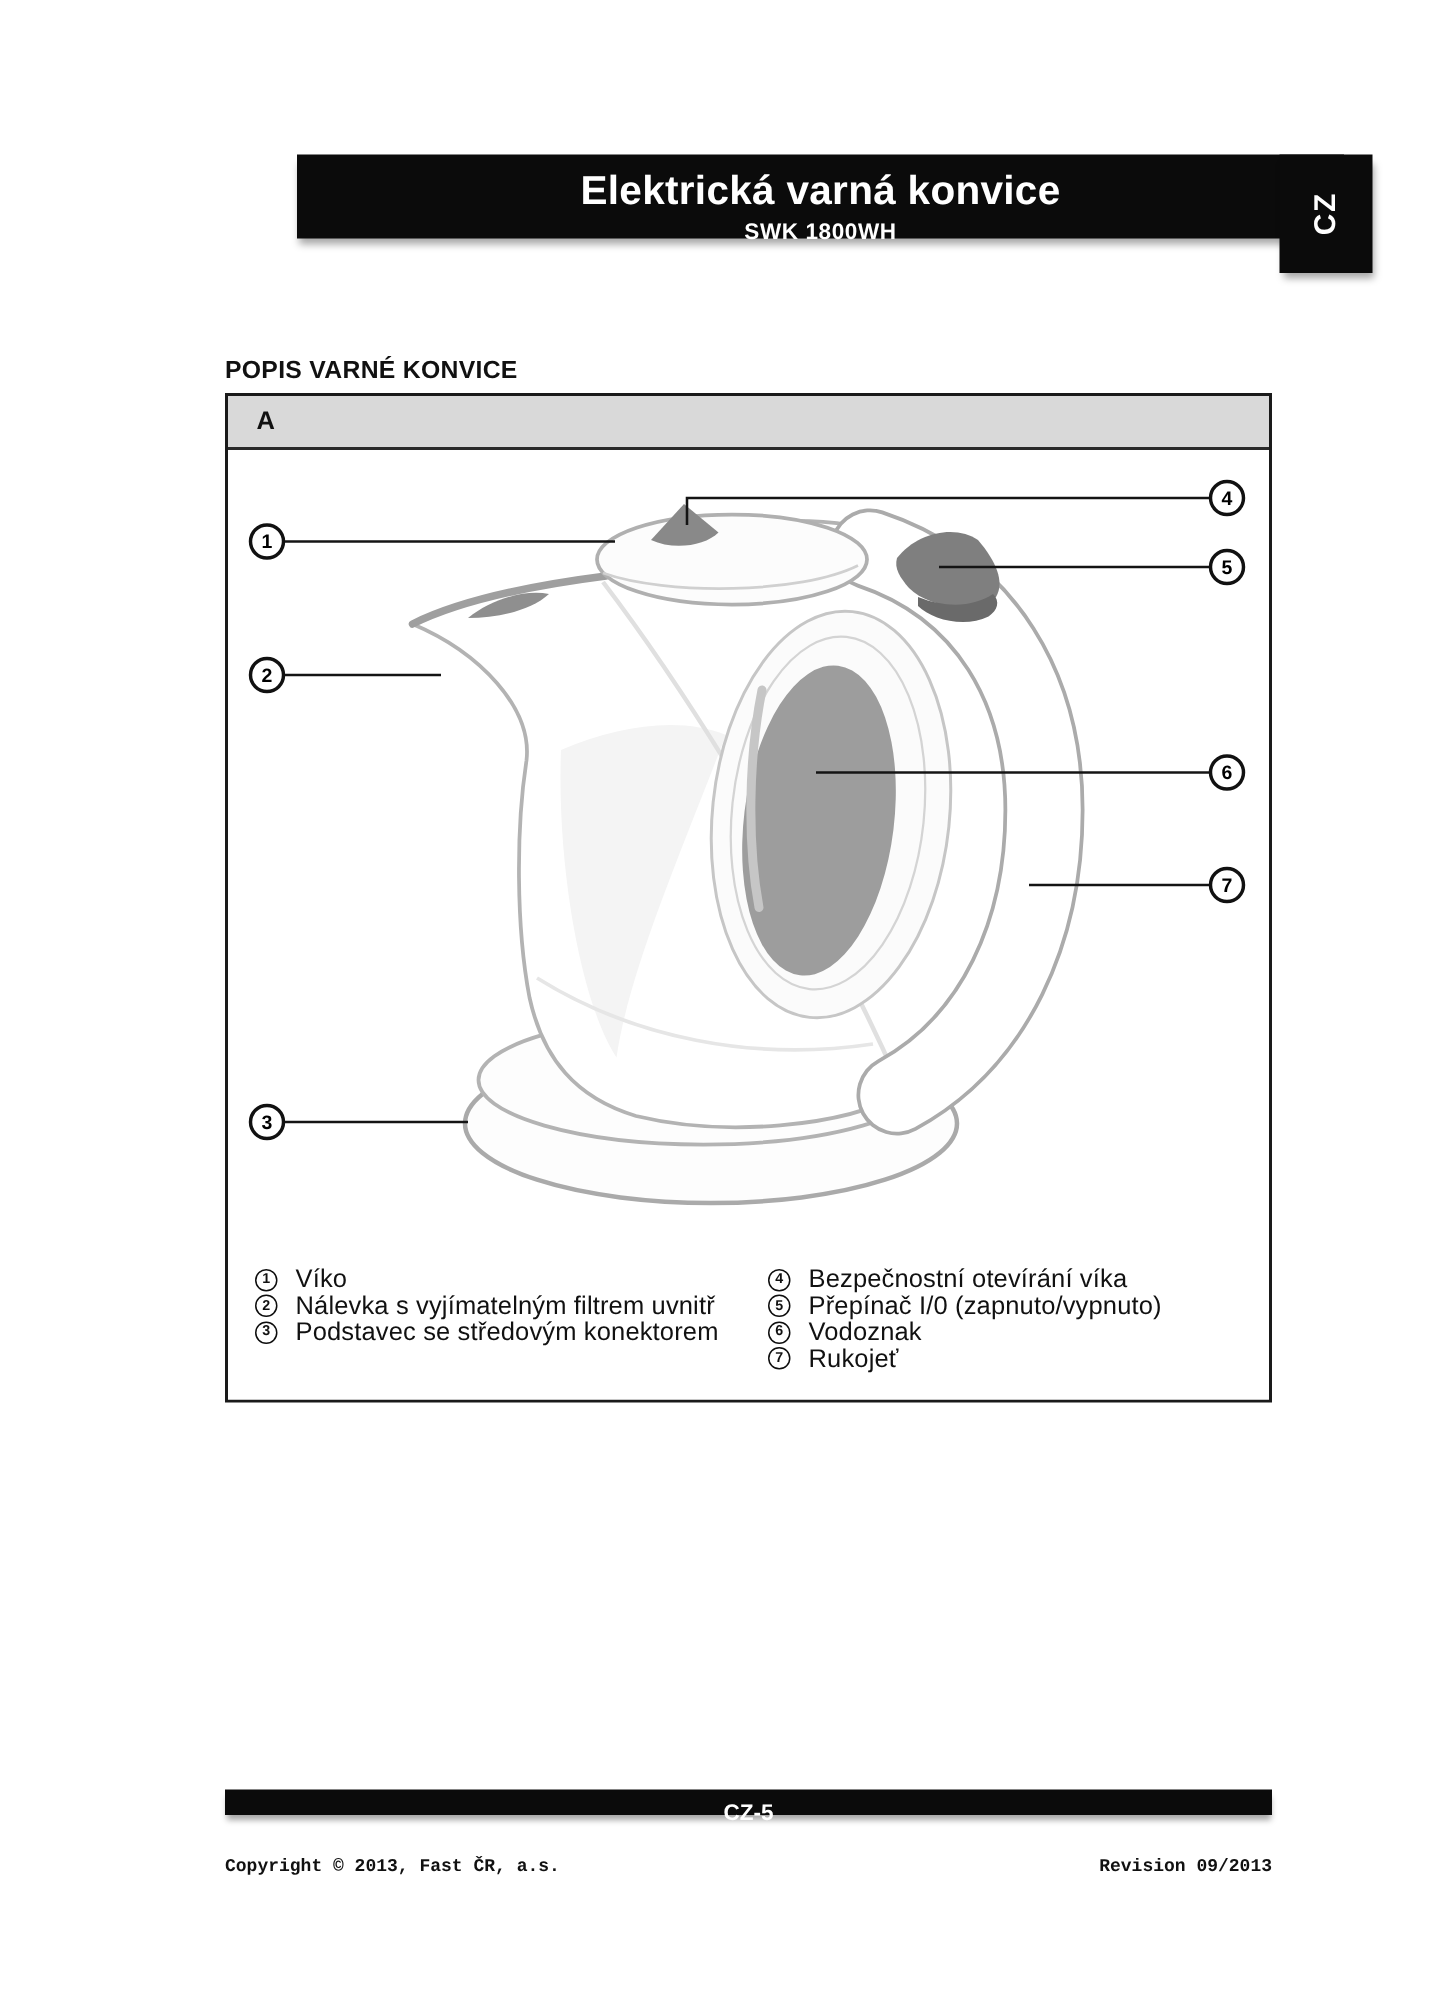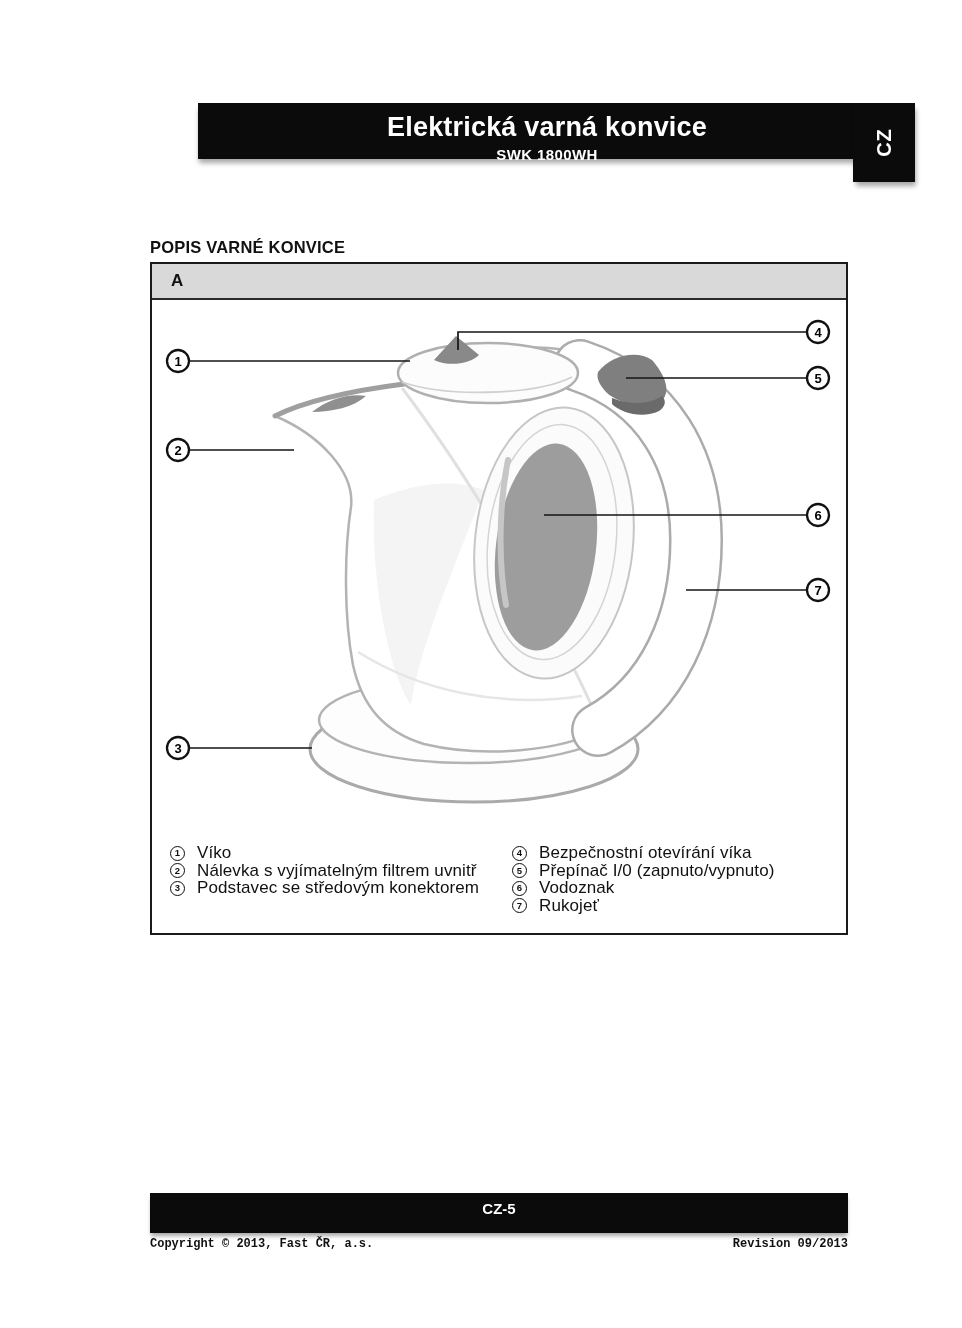--- a/index.html
+++ b/index.html
@@ -88,21 +88,21 @@
     border: 1.5px solid #0d0d0d; border-radius: 50%;
     display: inline-flex; align-items: center; justify-content: center;
     font-size: 9.5px; font-weight: bold;
     margin-right: 12px; margin-top: 0.5px;
   }
   .legend-text { font-size: 17px; font-weight: normal; letter-spacing: 0.1px; }
 
   
   .footer-bar {
     position: absolute; left: 150px; top: 1193px;
-    width: 698px; height: 40px;
+    width: 698px; height: 17px;
     background: #0b0b0b; color: #fff;
     text-align: center;
     font-size: 15px; font-weight: bold; line-height: 31px;
     box-shadow: 0 4px 4px -1px rgba(0,0,0,0.35);
   }
   .footer-meta {
     position: absolute; left: 150px; top: 1237px;
     width: 698px;
     display: flex; justify-content: space-between;
     font-size: 12px; font-weight: bold; font-family: Liberation Mono, monospace;

